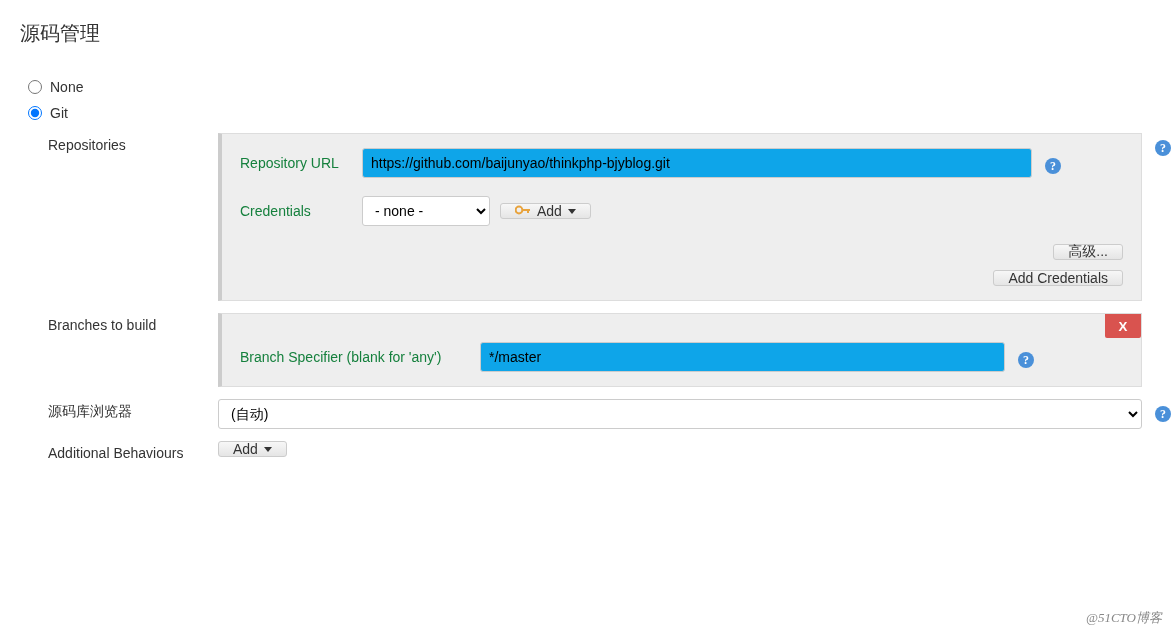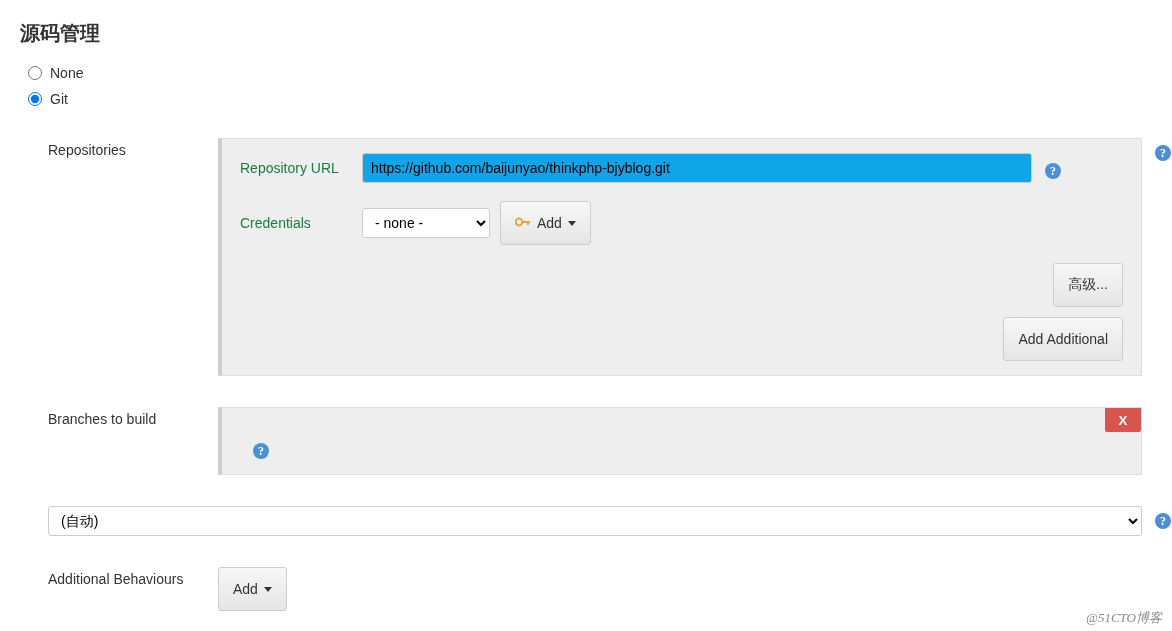--- a/index.html
+++ b/index.html
@@ -6,42 +6,42 @@
 body {
   font-family: "Helvetica Neue", Helvetica, Arial, "Microsoft YaHei", sans-serif;
   font-size: 14px;
   color: #333;
   background: #fff;
   width: 1172px;
   padding: 20px 0 0 20px;
 }
 .section-title {
   font-size: 20px;
-  font-weight: bold;
-  margin-bottom: 18px;
+  font-weight: normal;
+  margin-bottom: 32px;
   color: #333;
 }
 .radio-row {
   display: flex;
   align-items: center;
   margin: 10px 0 10px 8px;
   font-size: 14px;
 }
 .radio-row input[type="radio"] {
   margin-right: 8px;
   width: 14px;
   height: 14px;
 }
 .config-area {
   margin-left: 28px;
 }
 .config-row {
   display: flex;
   align-items: flex-start;
-  margin-top: 31px;
+  margin-top: 12px;
 }
 .left-label {
   width: 170px;
   padding-top: 4px;
   font-size: 14px;
   color: #333;
 }
 .right-col {
   flex: 1;
   position: relative;
@@ -86,21 +86,21 @@
 select.text-input {
   height: 30px;
   background: #fff;
 }
 select.cred { width: 128px; }
 select.browser { width: 100%; }
 .btn {
   display: inline-flex;
   align-items: center;
   gap: 6px;
-  height: 44px;
+  height: 16px;
   padding: 0 14px;
   background: linear-gradient(#f7f7f7, #e5e5e5);
   border: 1px solid #ccc;
   border-radius: 3px;
   font-size: 14px;
   color: #333;
   cursor: pointer;
 }
 .btn.addcred { margin-left: 10px; }
 .btn-row-right {
@@ -207,52 +207,55 @@
           </button>
         </div>
 
         <div class="btn-row-right">
           <button class="btn">
             <span>高级...</span>
           </button>
         </div>
         <div class="btn-row-right">
           <button class="btn">
-            <span>Add Additional</span>
+            <span>Add Credentials</span>
           </button>
         </div>
       </div>
       <span class="help-icon">
         <svg viewBox="0 0 18 18">
             <circle cx="9" cy="9" r="8" fill="#4a90d9"></circle>
             <text x="9" y="13" text-anchor="middle" fill="#fff" font-size="12" font-family="serif" font-weight="bold">?</text>
           </svg>
       </span>
     </div>
   </div>
 
   <div class="config-row">
     <div class="left-label">Branches to build</div>
     <div class="right-col">
       <div class="gray-box" style="padding-top:28px;">
         <button class="delete-x">X</button>
         <div class="form-row">
+          <div class="form-label wide">Branch Specifier (blank for 'any')</div>
+          <input type="text" class="text-input branch" value="*/master" style="">
           <span class="help-icon">
             <svg viewBox="0 0 18 18">
                 <circle cx="9" cy="9" r="8" fill="#4a90d9"></circle>
                 <text x="9" y="13" text-anchor="middle" fill="#fff" font-size="12" font-family="serif" font-weight="bold">?</text>
               </svg>
           </span>
         </div>
       </div>
       <span class="spacer-help"></span>
     </div>
   </div>
 
   <div class="config-row">
+    <div class="left-label">源码库浏览器</div>
     <div class="right-col">
       <div class="right-inner full-width-select-row">
         <select class="text-input browser">
           <option>(自动)</option>
         </select>
       </div>
       <span class="help-icon">
         <svg viewBox="0 0 18 18">
             <circle cx="9" cy="9" r="8" fill="#4a90d9"></circle>
             <text x="9" y="13" text-anchor="middle" fill="#fff" font-size="12" font-family="serif" font-weight="bold">?</text>

